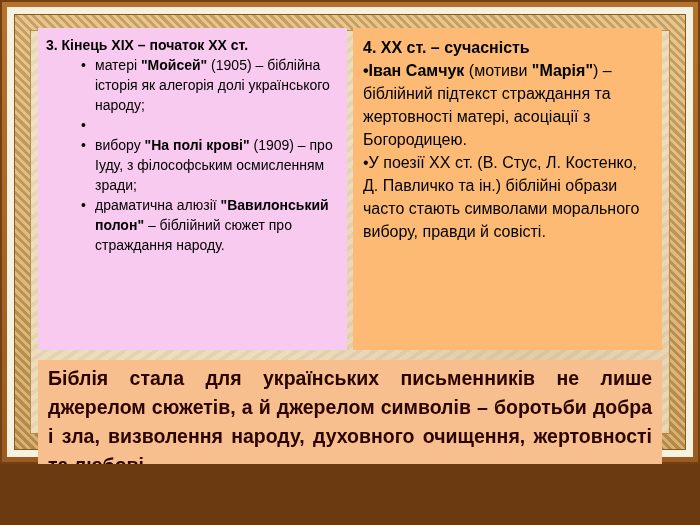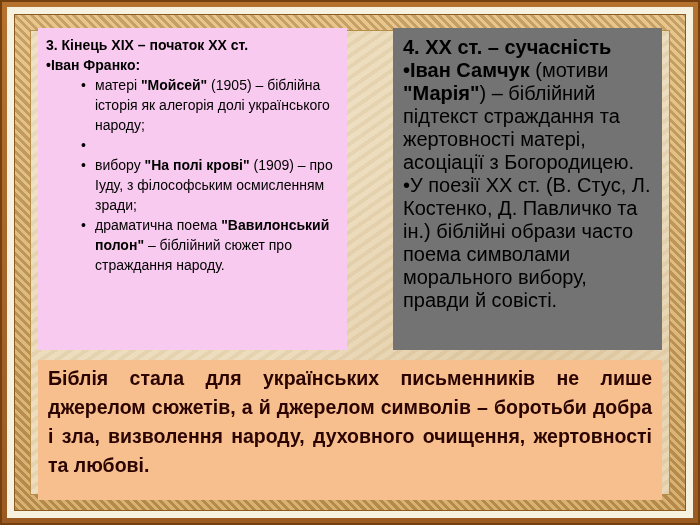--- a/index.html
+++ b/index.html
@@ -1,18 +1,18 @@
 <!DOCTYPE html>
 <html><head>
 <meta charset="utf-8">
 <style>
   html,body{margin:0;padding:0;background:#6b3a10;}
   .slide{
     position:relative;
-    width:700px;height:525px;
+    width:700px;height:464px;
     font-family:"Liberation Sans",sans-serif;
     overflow:hidden;
   }
   
   .frame-outer{
     position:absolute;inset:0;
     background:linear-gradient(#b5722f,#9a5a22);
     border:2px solid #74400f;
     box-sizing:border-box;
   }
@@ -48,23 +48,23 @@
   }
   .box{box-sizing:border-box;color:#000;}
   .box-left{
     width:309px;
     background:#f9caef;
     padding:7px 8px 6px 8px;
     font-size:14px;line-height:20px;
   }
   .box-right{
     flex:1;
-    background:#737373;
+    background:#fdba74;
     padding:8px 10px 6px 10px;
-    font-size:20px;line-height:23px;margin-left:40px;
+    font-size:16px;line-height:23px;
   }
   .bold{font-weight:bold;}
   .line{white-space:normal;}
   .sub{display:flex;}
   .sub-marker{
     flex:0 0 14px;
     margin-left:35px;
     font-weight:normal;
   }
   .sub-text{flex:1;padding-right:2px;}
@@ -86,42 +86,41 @@
   <div class="frame-outer"></div>
   <div class="frame-cream"></div>
   <div class="frame-gold"></div>
   <div class="frame-parchment"></div>
 
   <div class="content">
     <div class="top-row">
 
       <div class="box box-left">
         <div class="line"><span class="bold">3. Кінець XIX – початок XX ст.</span></div>
-        <div class="line"><span class="bold">•Іван Франко</span><span class="bold">:</span></div>
         <div class="sub">
           <span class="sub-marker">•</span>
           <div class="sub-text"><span>матері </span><span class="bold">"Мойсей"</span><span> (1905) – біблійна історія як алегорія долі українського народу;</span></div>
         </div>
         <div class="sub">
           <span class="sub-marker">•</span>
         </div>
         <div class="sub">
           <span class="sub-marker">•</span>
           <div class="sub-text"><span>вибору </span><span class="bold">"На полі крові"</span><span> (1909) – про Іуду, з філософським осмисленням зради;</span></div>
         </div>
         <div class="sub">
           <span class="sub-marker">•</span>
-          <div class="sub-text"><span>драматична поема </span><span class="bold">"Вавилонський полон"</span><span> – біблійний сюжет про страждання народу.</span></div>
+          <div class="sub-text"><span>драматична алюзії </span><span class="bold">"Вавилонський полон"</span><span> – біблійний сюжет про страждання народу.</span></div>
         </div>
       </div>
 
       <div class="box box-right">
         <div class="line"><span class="bold">4. XX ст. – сучасність</span></div>
         <div class="line"><span class="bold">•Іван Самчук</span><span> (мотиви </span><span class="bold">"Марія"</span><span>) – біблійний підтекст страждання та жертовності матері, асоціації з Богородицею.</span></div>
-        <div class="line"><span>•У поезії XX ст. (В. Стус, Л. Костенко, Д. Павличко та ін.) біблійні образи часто поема символами морального вибору, правди й совісті.</span></div>
+        <div class="line"><span>•У поезії XX ст. (В. Стус, Л. Костенко, Д. Павличко та ін.) біблійні образи часто стають символами морального вибору, правди й совісті.</span></div>
       </div>
 
     </div>
 
     <div class="box box-bottom">
       <div class="line"><span class="bold">Біблія стала для українських письменників не лише джерелом сюжетів, а й джерелом символів – боротьби добра і зла, визволення народу, духовного очищення, жертовності та любові.</span></div>
     </div>
   </div>
 </div>
 

